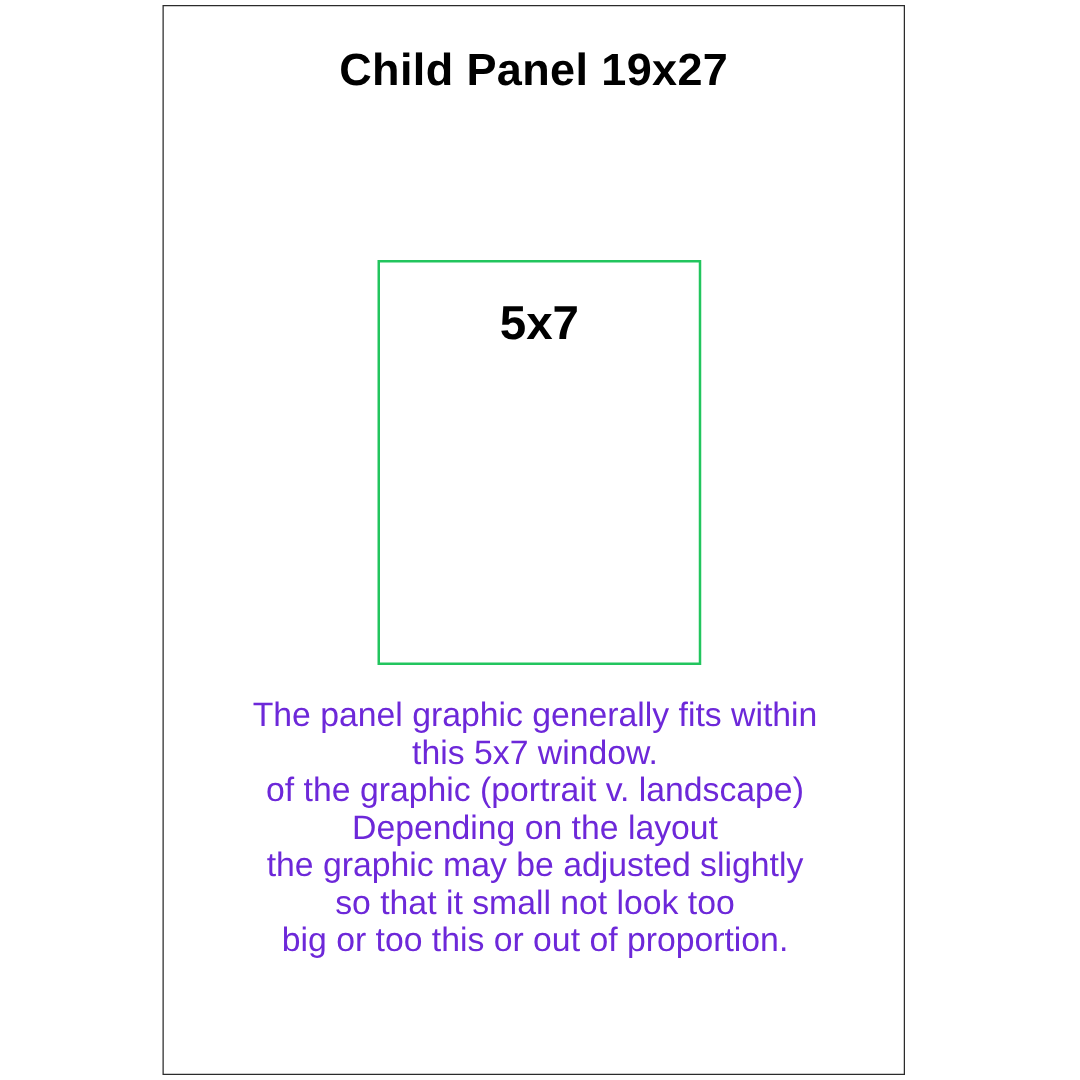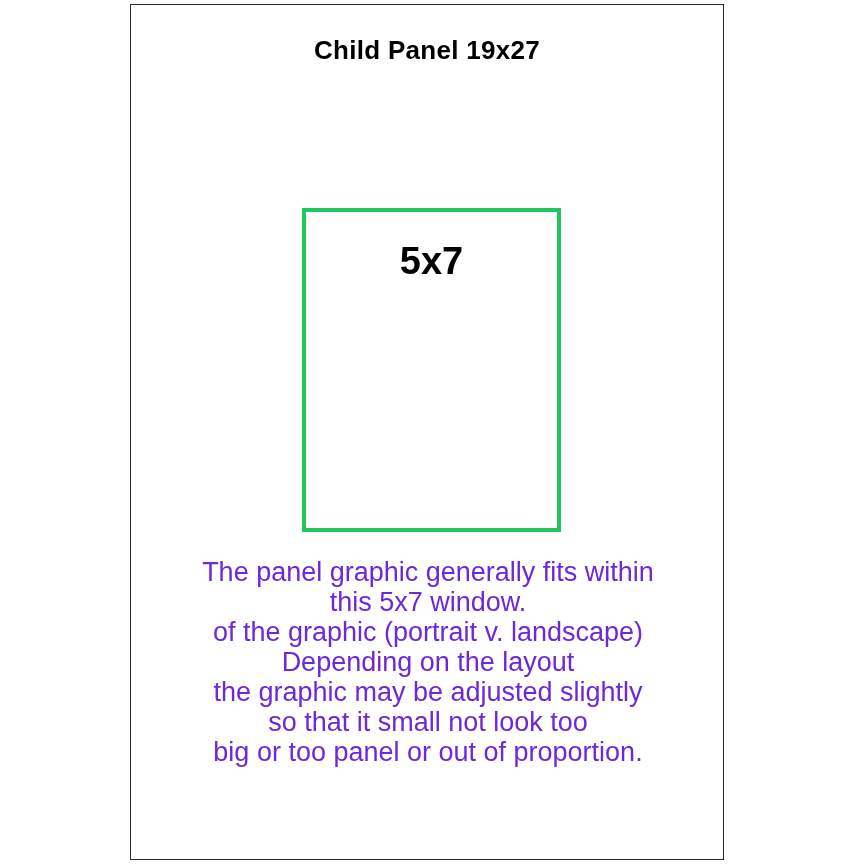--- a/index.html
+++ b/index.html
@@ -33,35 +33,35 @@
     box-sizing: border-box;
   }
 
   
   #panel-title {
     position: absolute;
     left: 0;
     top: 30px;
     width: 100%;
     text-align: center;
-    font-size: 26px;
+    font-size: 36px;
     font-weight: bold;
     color: #000000;
     letter-spacing: 0.3px;
     white-space: nowrap;
   }
 
   
   #window-box {
     position: absolute;
     left: 171px;
     top: 203px;
     width: 259px;
     height: 324px;
-    border: 4px solid #22c55e;
+    border: 2px solid #22c55e;
     box-sizing: border-box;
     background: #ffffff;
   }
 
   #window-label {
     position: absolute;
     left: 0;
     top: 28px;
     width: 100%;
     text-align: center;
@@ -99,17 +99,17 @@
       <div id="window-label">5x7</div>
     </div>
 
     <div id="caption">
       <span class="line">The panel graphic generally fits within</span>
       <span class="line">this 5x7 window.</span>
       <span class="line">of the graphic (portrait v. landscape)</span>
       <span class="line">Depending on the layout</span>
       <span class="line">the graphic may be adjusted slightly</span>
       <span class="line">so that it small not look too</span>
-      <span class="line">big or too panel or out of proportion.</span>
+      <span class="line">big or too this or out of proportion.</span>
     </div>
 
   </div>
 </div>
 
 </body></html>

